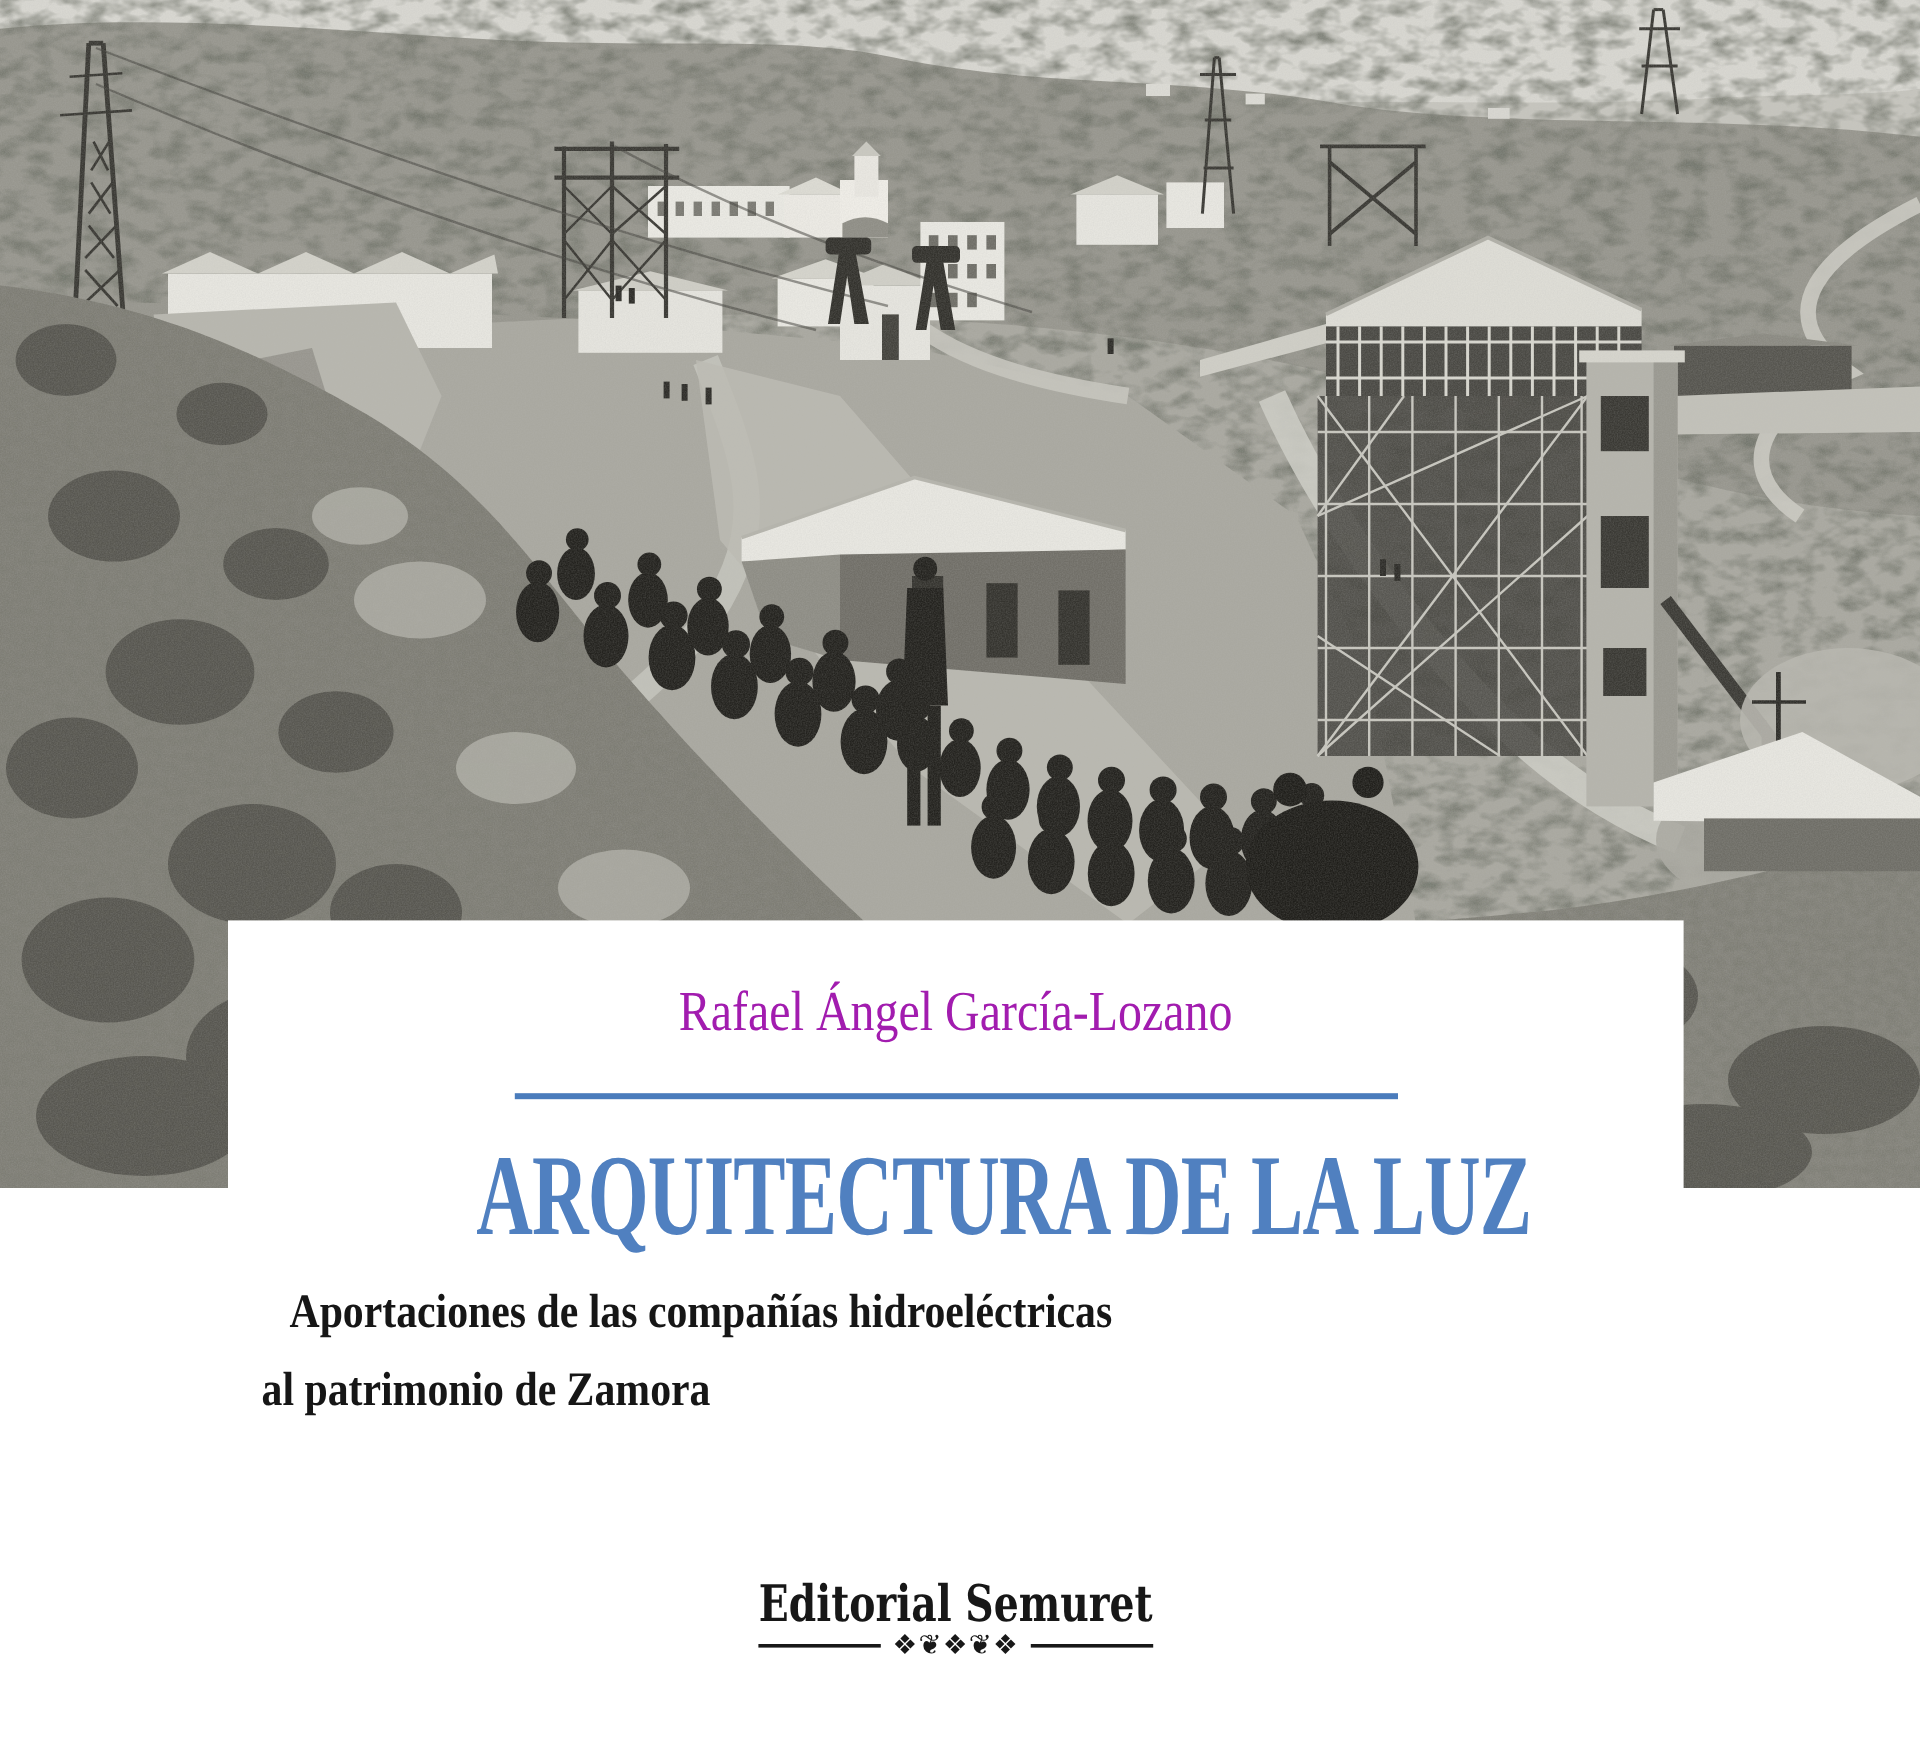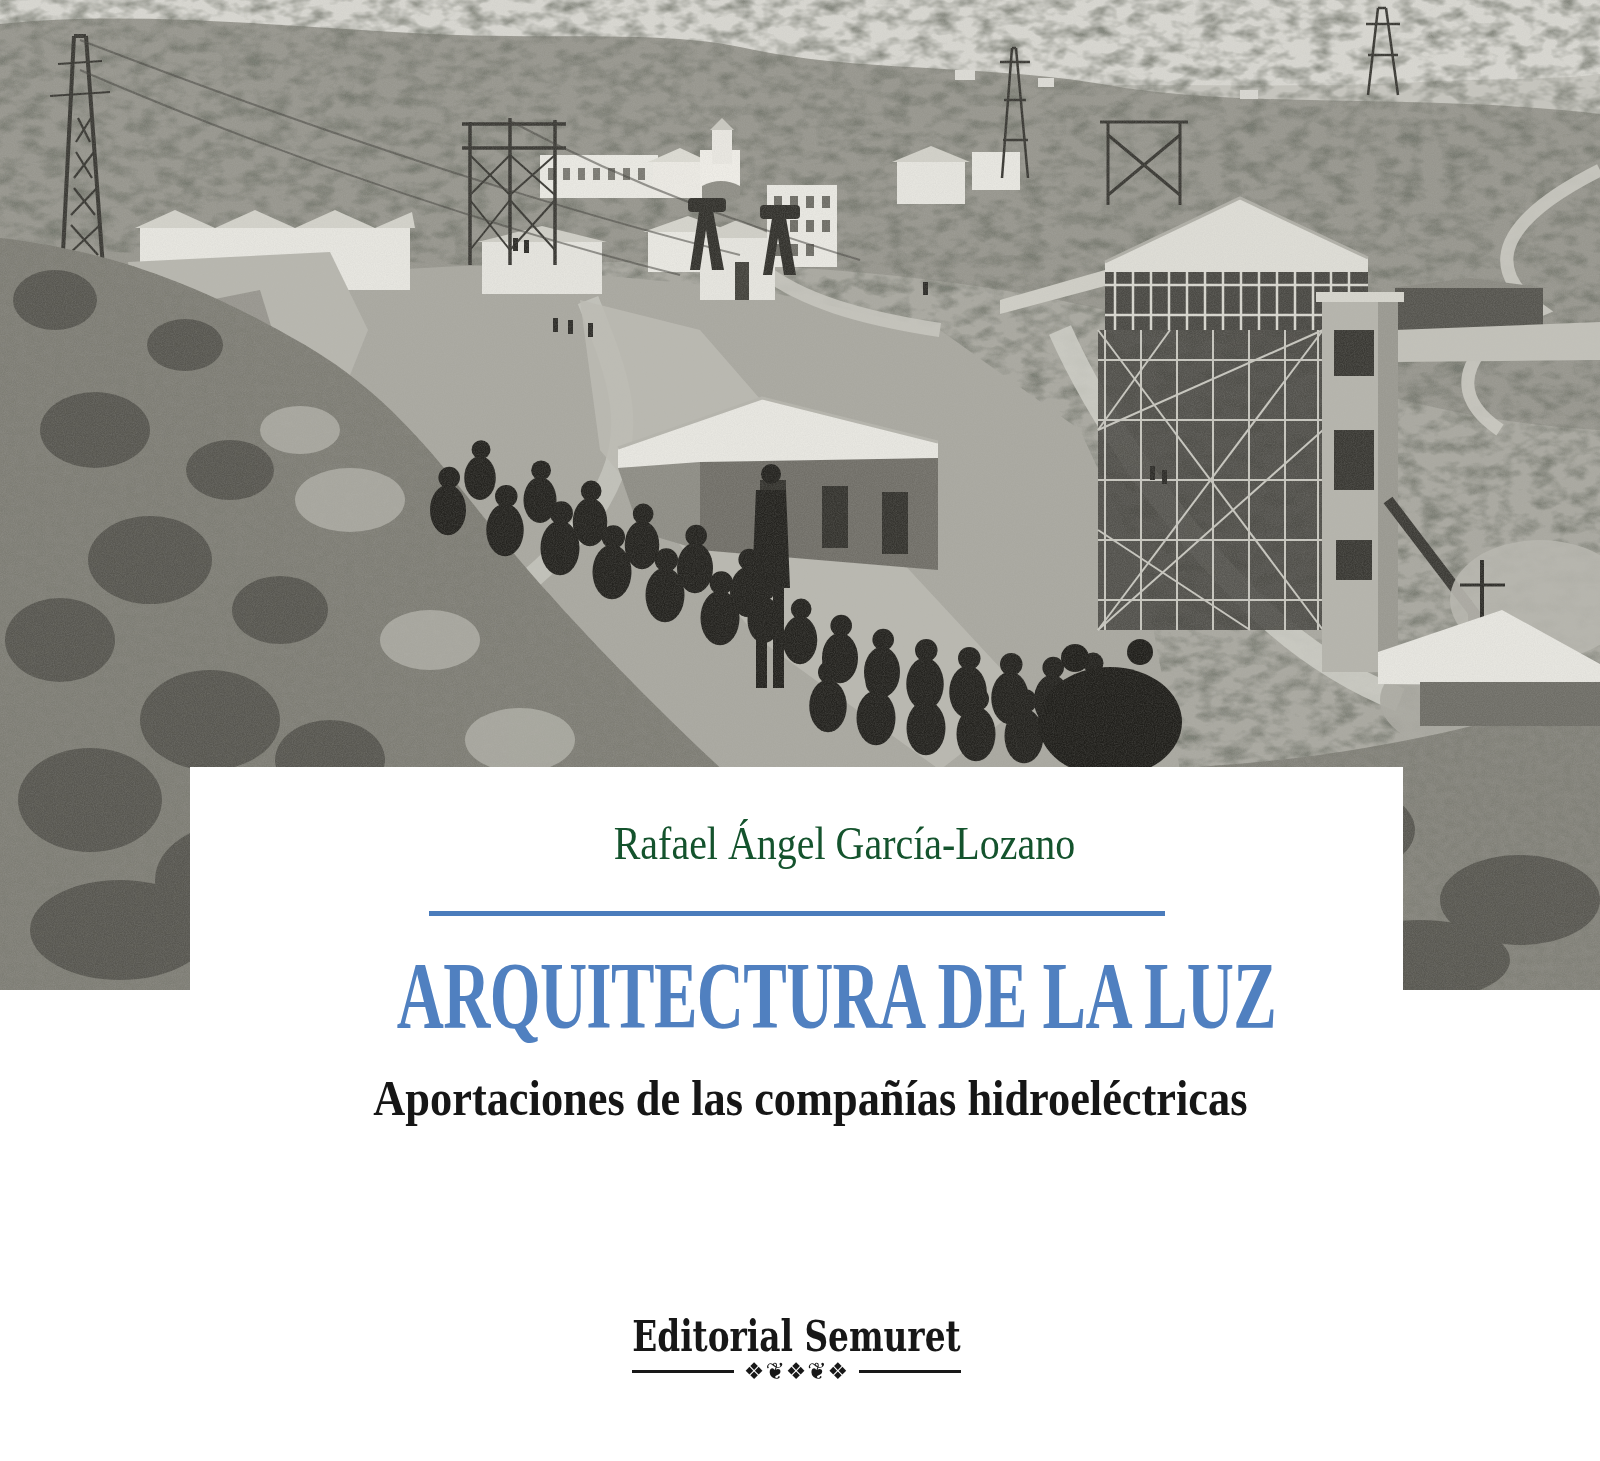--- a/index.html
+++ b/index.html
@@ -3,28 +3,28 @@
 <meta charset="utf-8">
 <style>
   html,body{margin:0;padding:0;background:#ffffff;}
   .cover{position:relative;width:1600px;height:1461px;background:#ffffff;overflow:hidden;
          font-family:"Liberation Serif",serif;}
   .photo{position:absolute;left:0;top:0;width:1600px;height:990px;}
   .photo svg{display:block;width:100%;height:100%;}
   .panel{position:absolute;left:190px;top:767px;width:1213px;height:224px;background:#ffffff;}
   .fit{display:inline-block;white-space:nowrap;transform-origin:50% 50%;}
   .author{position:absolute;left:190px;top:818px;width:1213px;text-align:center;
-          font-size:47px;line-height:1.1;color:#14532d;padding-left:48px;}
+          font-size:47px;line-height:1.1;color:#a21caf;}
   .author .fit{transform:scaleX(.85);}
   .rule{position:absolute;left:429px;top:911px;width:736px;height:5px;background:#4a7cbc;}
   .title{position:absolute;left:190px;top:948px;width:1213px;text-align:right;
          font-weight:bold;font-size:96px;line-height:1;color:#5080c0;}
   .title .fit{transform:scaleX(.68);letter-spacing:-1px;}
-  .subtitle{position:absolute;left:204px;width:1213px;text-align:center;
-            font-weight:bold;font-size:51px;line-height:1;color:#161616;}
+  .subtitle{position:absolute;left:190px;width:1213px;text-align:left;
+            font-weight:bold;font-size:40px;line-height:1;color:#161616;}
   .sub1{top:1073px;}
   .sub2{top:1138px;}
   .subtitle .fit{transform:scaleX(.87);}
   .publisher{position:absolute;left:190px;top:1316px;width:1213px;text-align:center;
              font-family:"DejaVu Serif",serif;font-weight:bold;font-size:42px;line-height:1;color:#171717;text-decoration:underline;}
   .publisher .fit{transform:scaleX(.78);}
   .ornament{position:absolute;left:190px;top:1356px;width:1213px;height:30px;
             display:flex;justify-content:center;align-items:center;gap:10px;}
   .orn-line{width:102px;height:3px;background:#181818;}
   .orn-glyphs{font-family:"DejaVu Sans",sans-serif;font-size:23px;line-height:1;
@@ -400,20 +400,23 @@
 
   <div class="rule"></div>
 
   <div class="title">
     <span class="fit">ARQUITECTURA DE LA LUZ</span>
   </div>
 
   <div class="subtitle sub1">
     <span class="fit">Aportaciones de las compañías hidroeléctricas</span>
   </div>
+  <div class="subtitle sub2">
+    <span class="fit">al patrimonio de Zamora</span>
+  </div>
 
   <div class="publisher">
     <span class="fit">Editorial Semuret</span>
   </div>
 
   <div class="ornament">
     <span class="orn-line"></span>
     <span class="orn-glyphs">❖❦❖❦❖</span>
     <span class="orn-line"></span>
   </div>

